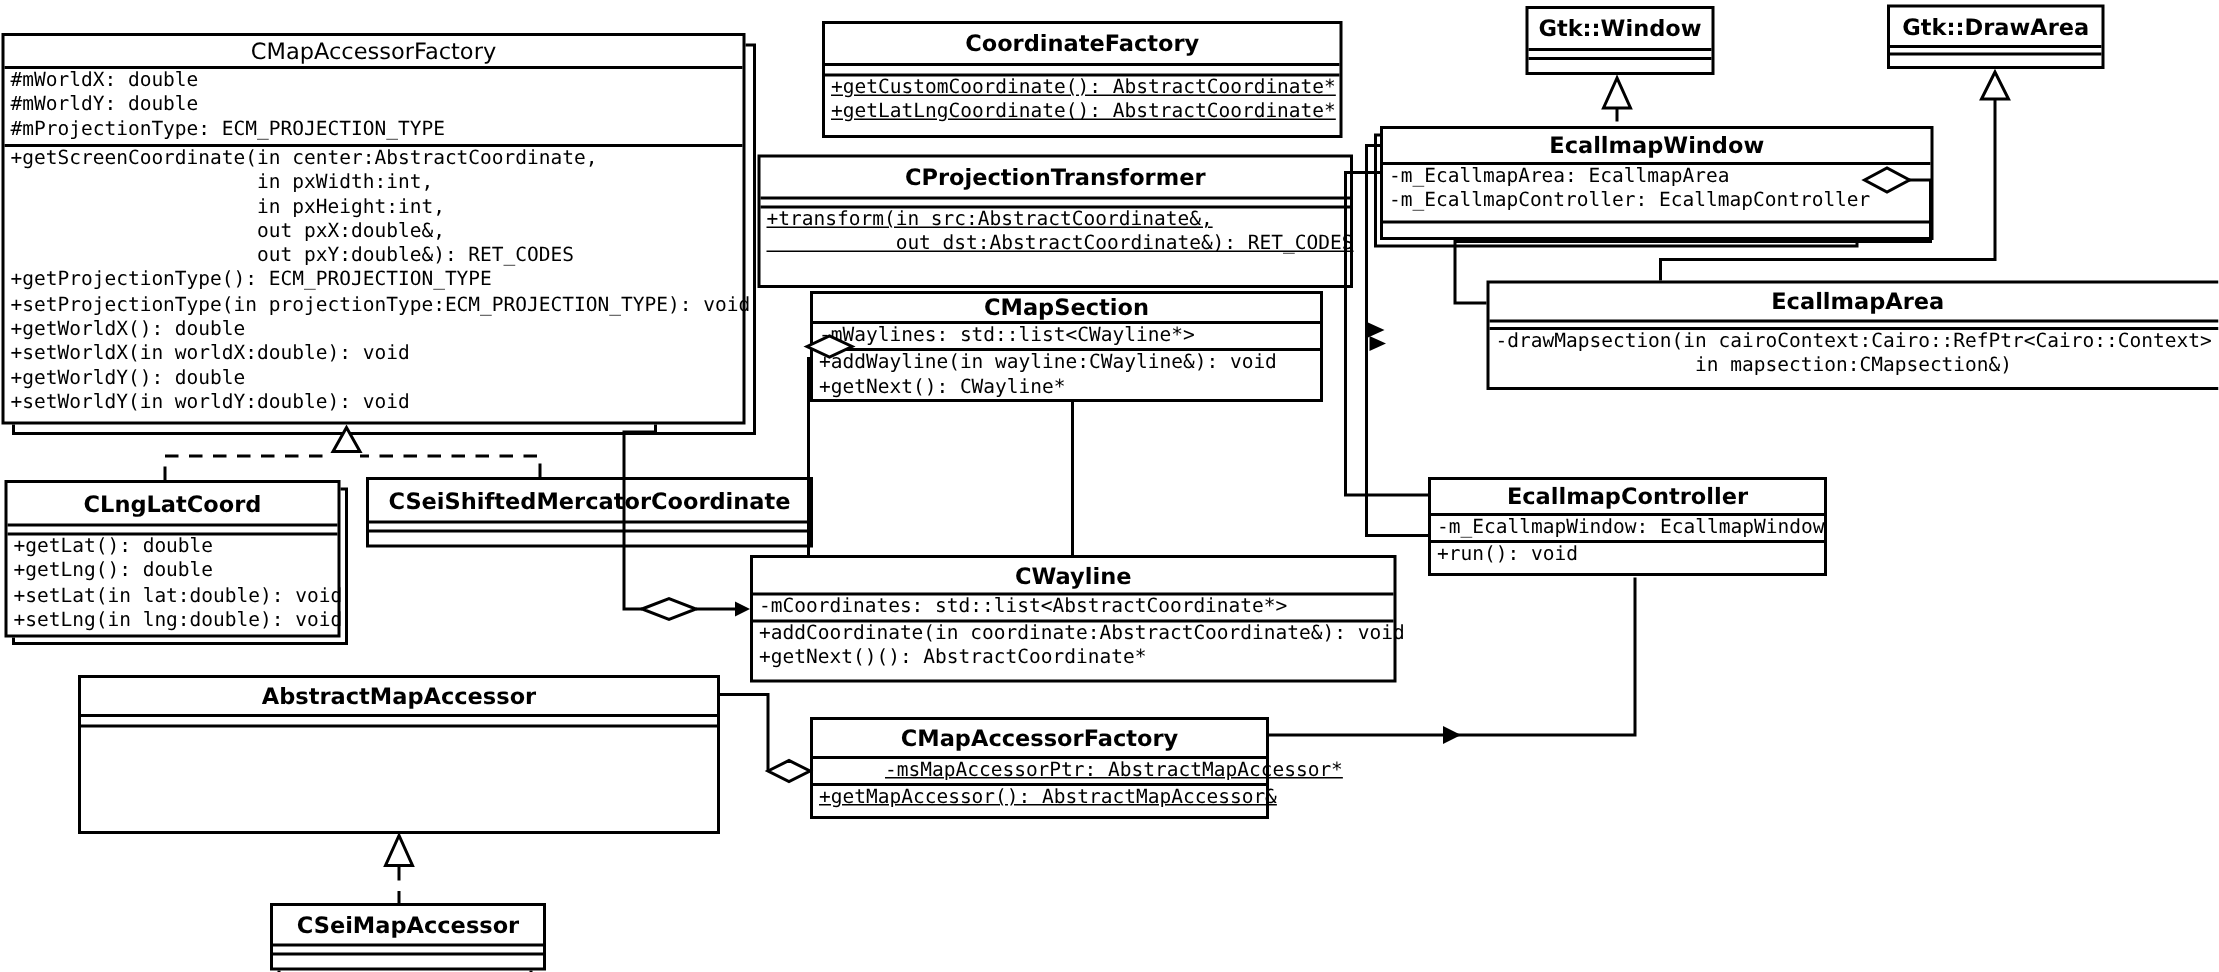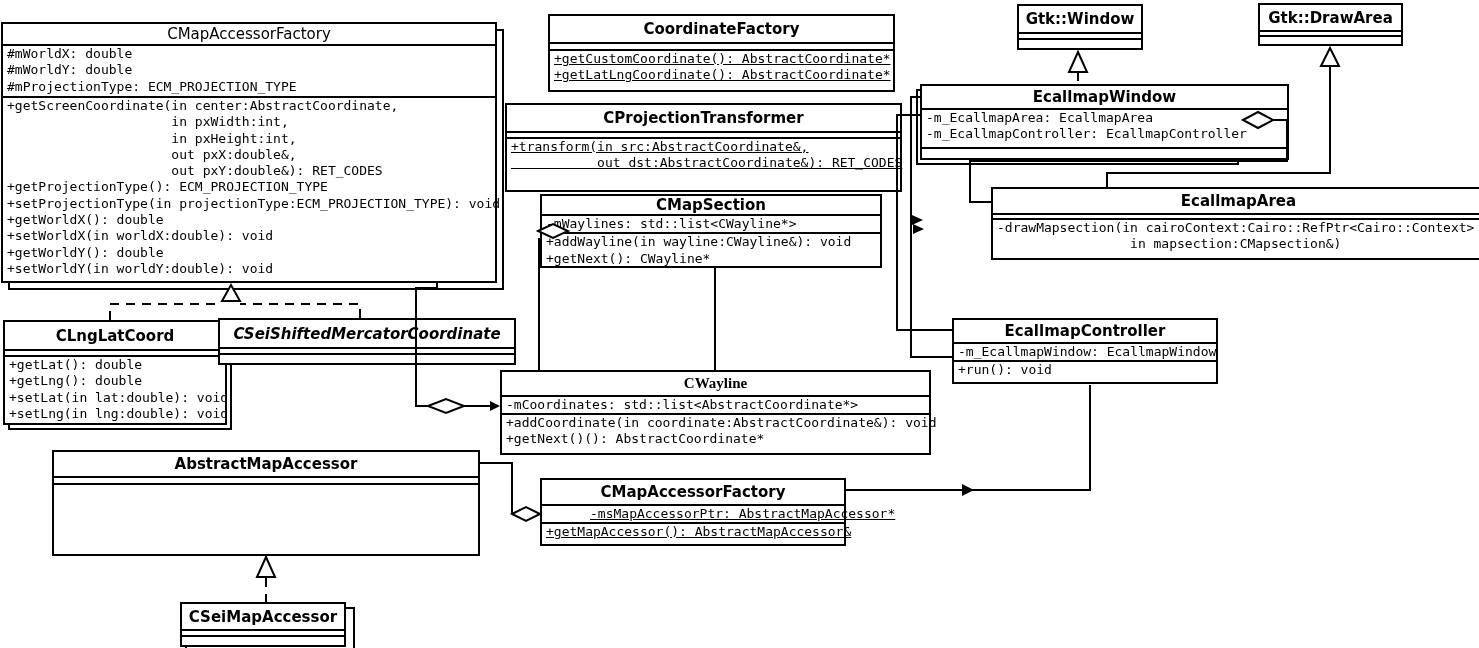--- a/index.html
+++ b/index.html
@@ -141,27 +141,27 @@
     <div class="uml-class" style="left: 3px; top: 320px; width: 224px; height: 105px;">
       <div class="title bold" style="height: 29px;">CLngLatCoord</div>
       <div class="compartment attrs" style="height: 6px;"></div>
       <div class="compartment methods">
         <div class="row">+getLat(): double</div>
         <div class="row">+getLng(): double</div>
         <div class="row">+setLat(in lat:double): void</div>
         <div class="row">+setLng(in lng:double): void</div>
       </div>
     </div>
-    <div class="uml-class" style="left: 218px; top: 318px; width: 298px; height: 47px; font-style: italic;">
+    <div class="uml-class" style="left: 244px; top: 318px; width: 298px; height: 47px;">
       <div class="title bold" style="height: 29px;">CSeiShiftedMercatorCoordinate</div>
       <div class="compartment attrs" style="height: 6px;"></div>
       <div class="compartment methods"></div>
     </div>
     <div class="uml-class" style="left: 500px; top: 370px; width: 431px; height: 85px;">
-      <div class="title bold" style="height: 25px; font-family: Liberation Serif, serif;">CWayline</div>
+      <div class="title bold" style="height: 25px;">CWayline</div>
       <div class="compartment attrs" style="height: 18px;">
         <div class="row">-mCoordinates: std::list&lt;AbstractCoordinate*&gt;</div>
       </div>
       <div class="compartment methods">
         <div class="row">+addCoordinate(in coordinate:AbstractCoordinate&amp;): void</div>
         <div class="row">+getNext()(): AbstractCoordinate*</div>
       </div>
     </div>
     <div class="uml-class" style="left: 52px; top: 450px; width: 428px; height: 106px;">
       <div class="title bi" style="height: 26px;">AbstractMapAccessor</div>
@@ -170,18 +170,18 @@
     <div class="uml-class" style="left: 540px; top: 478px; width: 306px; height: 68px;">
       <div class="title bold" style="height: 26px;">CMapAccessorFactory</div>
       <div class="compartment attrs" style="height: 18px; padding-left: 44px;">
         <div class="row u">-msMapAccessorPtr: AbstractMapAccessor*</div>
       </div>
       <div class="compartment methods">
         <div class="row u">+getMapAccessor(): AbstractMapAccessor&amp;</div>
       </div>
     </div>
     <div class="shadow" style="left: 185px; top: 607px; width: 170px; height: 45px;"></div>
-    <div class="uml-class" style="left: 180px; top: 602px; width: 166px; height: 45px;">
+    <div class="uml-class" style="left: 180px; top: 602px; width: 184px; height: 45px;">
       <div class="title bold" style="height: 27px;">CSeiMapAccessor</div>
       <div class="compartment attrs" style="height: 6px;"></div>
       <div class="compartment methods"></div>
     </div>
   </div>
 
 </body></html>

